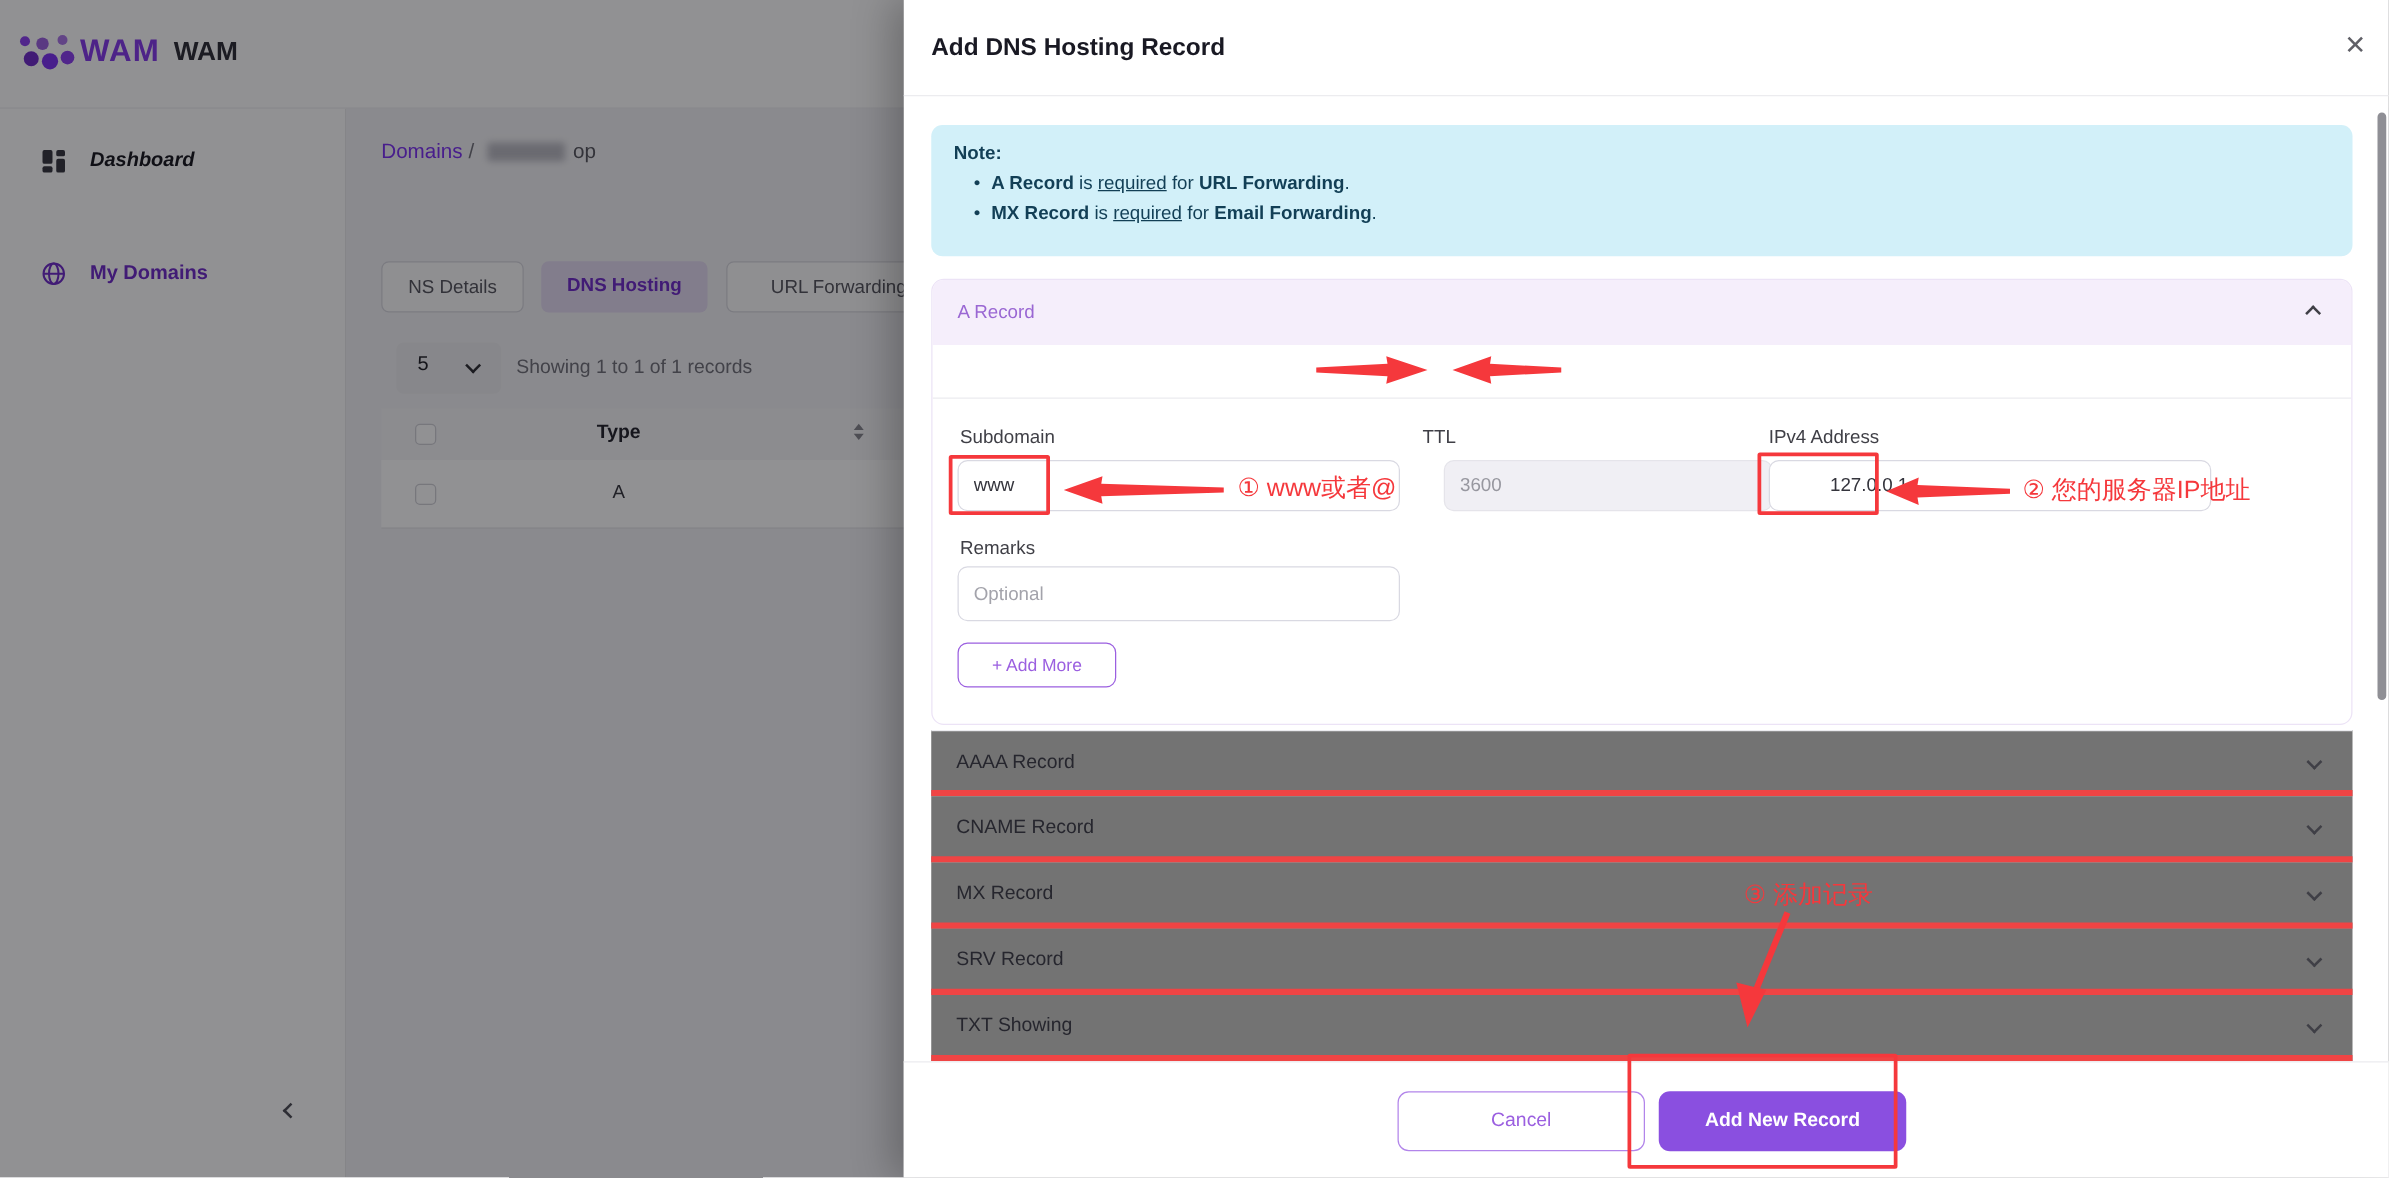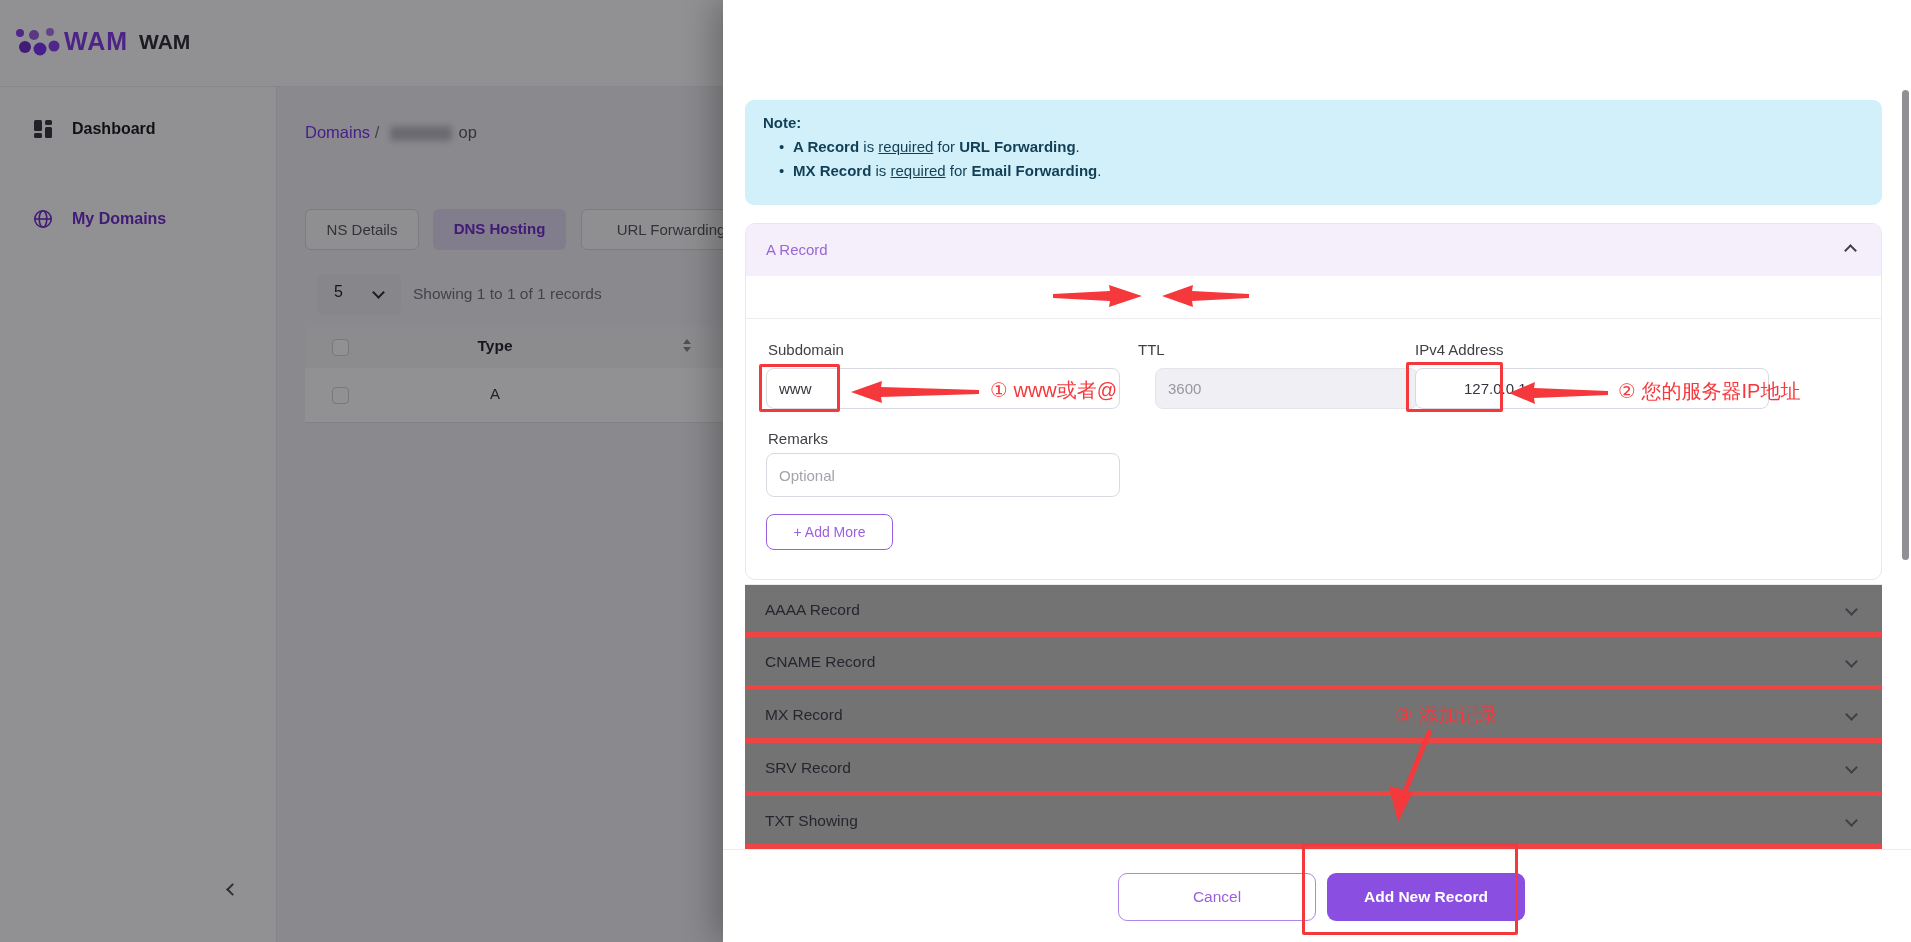--- a/index.html
+++ b/index.html
@@ -11,27 +11,27 @@
   
   #topbar { left:0; top:0; width:1911px; height:87px; background:#fff; border-bottom:1px solid #ededf0; }
   #logo-icon { left:13px; top:25px; }
   #logo-word { left:64px; top:27px; font-size:25px; font-weight:bold; color:#8338ec; letter-spacing:1px; }
   #app-name { left:139px; top:30px; font-size:21px; font-weight:bold; color:#2b2b33; }
 
   #sidebar { left:0; top:87px; width:277px; height:855px; background:#fff; border-right:1px solid #e9e9ec; }
   .side-item { position:absolute; left:0; width:277px; height:44px; cursor:pointer; }
   .side-item .s-icon { position:absolute; left:33px; top:11px; }
   .side-item .s-label { position:absolute; left:72px; top:12px; font-size:16px; }
-  #side-dashboard { top:21px; } #side-dashboard .s-label { color:#15151d; font-weight:bold; }
+  #side-dashboard { top:21px;font-style:italic; } #side-dashboard .s-label { color:#15151d; font-weight:bold; }
   #side-domains { top:111px; } #side-domains .s-label { color:#6d28c9; font-weight:600; }
   #collapse { left:228px; top:793px; width:30px; height:30px; color:#4c4c55; cursor:pointer; }
 
   #content { left:277px; top:87px; width:1634px; height:855px; background:#f3f3f6; }
 
-  #breadcrumb { left:28px; top:36px; font-size:16.5px; color:#6f6f78; }
+  #breadcrumb { left:28px; top:25px; font-size:16.5px; color:#6f6f78; }
   #breadcrumb .bc-root { color:#7b2ff2; cursor:pointer; }
   #bc-blur { display:inline-block; width:62px; height:15px; background:#b9b9c1; filter:blur(3px);
     border-radius:2px; vertical-align:middle; margin:0 2px 0 6px; }
   #breadcrumb .bc-cur { color:#55555d; }
 
   #tabbar { left:28px; top:66px; width:326px; height:55px; background:#ebebef; border-radius:30px; }
   #tab-overview { position:absolute; left:0; top:0; width:126px; height:55px; line-height:55px;
     text-align:center; font-size:16px; color:#3c3c44; cursor:pointer; }
   #tab-ns { position:absolute; left:126px; top:0; width:200px; height:55px; line-height:55px; text-align:center;
     background:#fff; border-radius:30px; font-size:16px; font-weight:bold; color:#6d28c9;
@@ -215,20 +215,24 @@
       <div id="tbody-row">
         <span class="cbx" style="left:27px; top:19px;"></span>
         <span id="td-type">A</span>
       </div>
     </div>
   </div>
 
   <div id="overlay" class="abs"></div>
 
   <div id="modal" class="abs">
+    <div id="m-header">
+      <div id="m-title">Add DNS Hosting Record</div>
+      <div id="m-close">✕</div>
+    </div>
 
     <div id="m-note">
       <div class="n-head">Note:</div>
       <div class="n-item">
         <span class="dot">•</span>
         <b>A Record</b><span> is </span><u>required</u><span> for </span><b>URL Forwarding</b><span>.</span>
       </div>
       <div class="n-item">
         <span class="dot">•</span>
         <b>MX Record</b><span> is </span><u>required</u><span> for </span><b>Email Forwarding</b><span>.</span>

